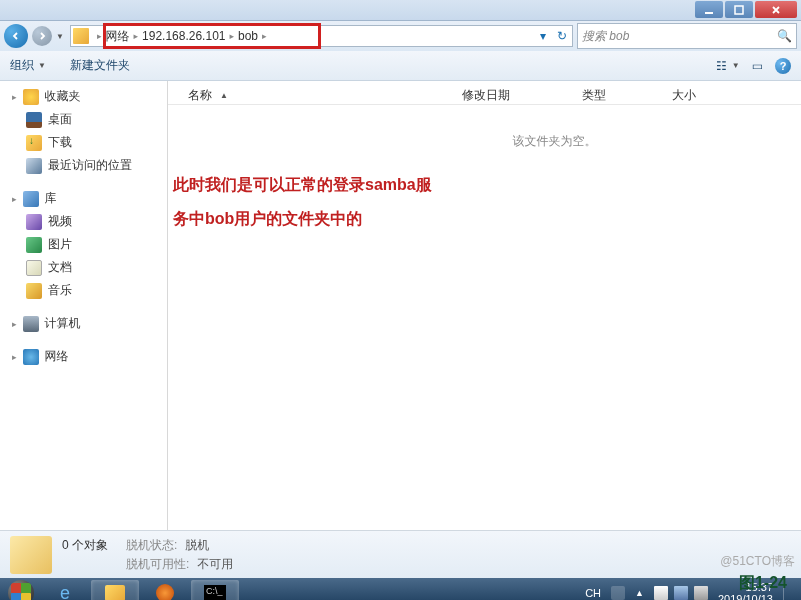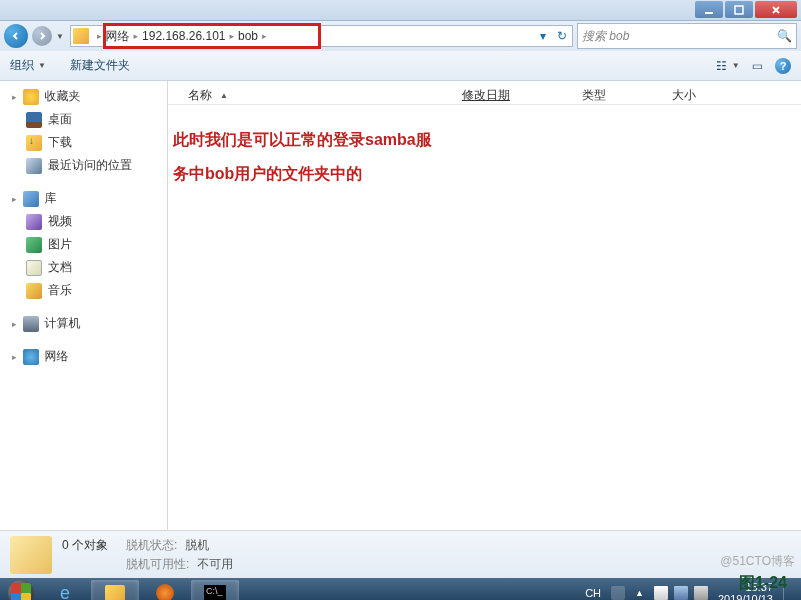--- a/index.html
+++ b/index.html
@@ -57,21 +57,21 @@
 .icn-doc { background: linear-gradient(135deg, #f8f8e8, #d8d8b8); border:1px solid #aaa; }
 .icn-mus { background: linear-gradient(135deg, #f8d868, #d89828); }
 .icn-pc { background: linear-gradient(to bottom, #a8b8c8, #586878); }
 .icn-net { background: radial-gradient(circle, #68b8e8, #2878b8); }
 
 .content { flex: 1; position: relative; }
 .col-headers { height: 24px; border-bottom: 1px solid #e8e8e8; display: flex; align-items: flex-end; padding-left: 14px; color: #333; font-size: 12px; }
 .ch { padding: 0 6px; }
 .ch-name { width: 274px; display: flex; align-items: center; gap: 8px; }
 .ch-name .sort { font-size: 8px; color: #555; }
-.ch-date { width: 120px; text-decoration: underline; }
+.ch-date { width: 120px; }
 .ch-type { width: 90px; }
 .ch-size { width: 60px; }
 .empty-msg { text-align: center; color: #888; margin-top: 28px; font-size: 12px; padding-left: 140px; }
 .annotation { color: #c02020; font-size: 16px; font-weight: bold; line-height: 2.1; margin: 18px 0 0 5px; }
 .fig-label { position: absolute; right: 14px; bottom: -64px; color: #14532d; font-size: 16px; font-weight: bold; z-index: 5; text-align: right; }
 
 
 .statusbar { height: 48px; background: linear-gradient(to bottom, #f2f6fb, #e3ecf5); border-top: 1px solid #d0d8e0; display: flex; align-items: center; padding: 4px 10px; gap: 10px; }
 .status-icon { width: 42px; height: 38px; background: linear-gradient(135deg, #fce9a8, #e8c060); border-radius: 3px; display: flex; align-items: center; justify-content: center; }
 .status-text { display: flex; flex-direction: column; gap: 2px; color: #555; font-size: 12px; }
@@ -232,20 +232,21 @@
   <div class="content">
     <div class="col-headers">
       <div class="ch ch-name">
           <span>名称</span>
           <span class="sort">▲</span>
         </div>
       <div class="ch ch-date">修改日期</div>
       <div class="ch ch-type">类型</div>
       <div class="ch ch-size">大小</div>
     </div>
+    <div class="empty-msg">该文件夹为空。</div>
     <div class="annotation">
       <div>此时我们是可以正常的登录samba服</div>
       <div>务中bob用户的文件夹中的</div>
     </div>
     <div class="fig-label">图1-24</div>
   </div>
 </div>
 
 <div class="statusbar">
   <div class="status-icon"></div>

